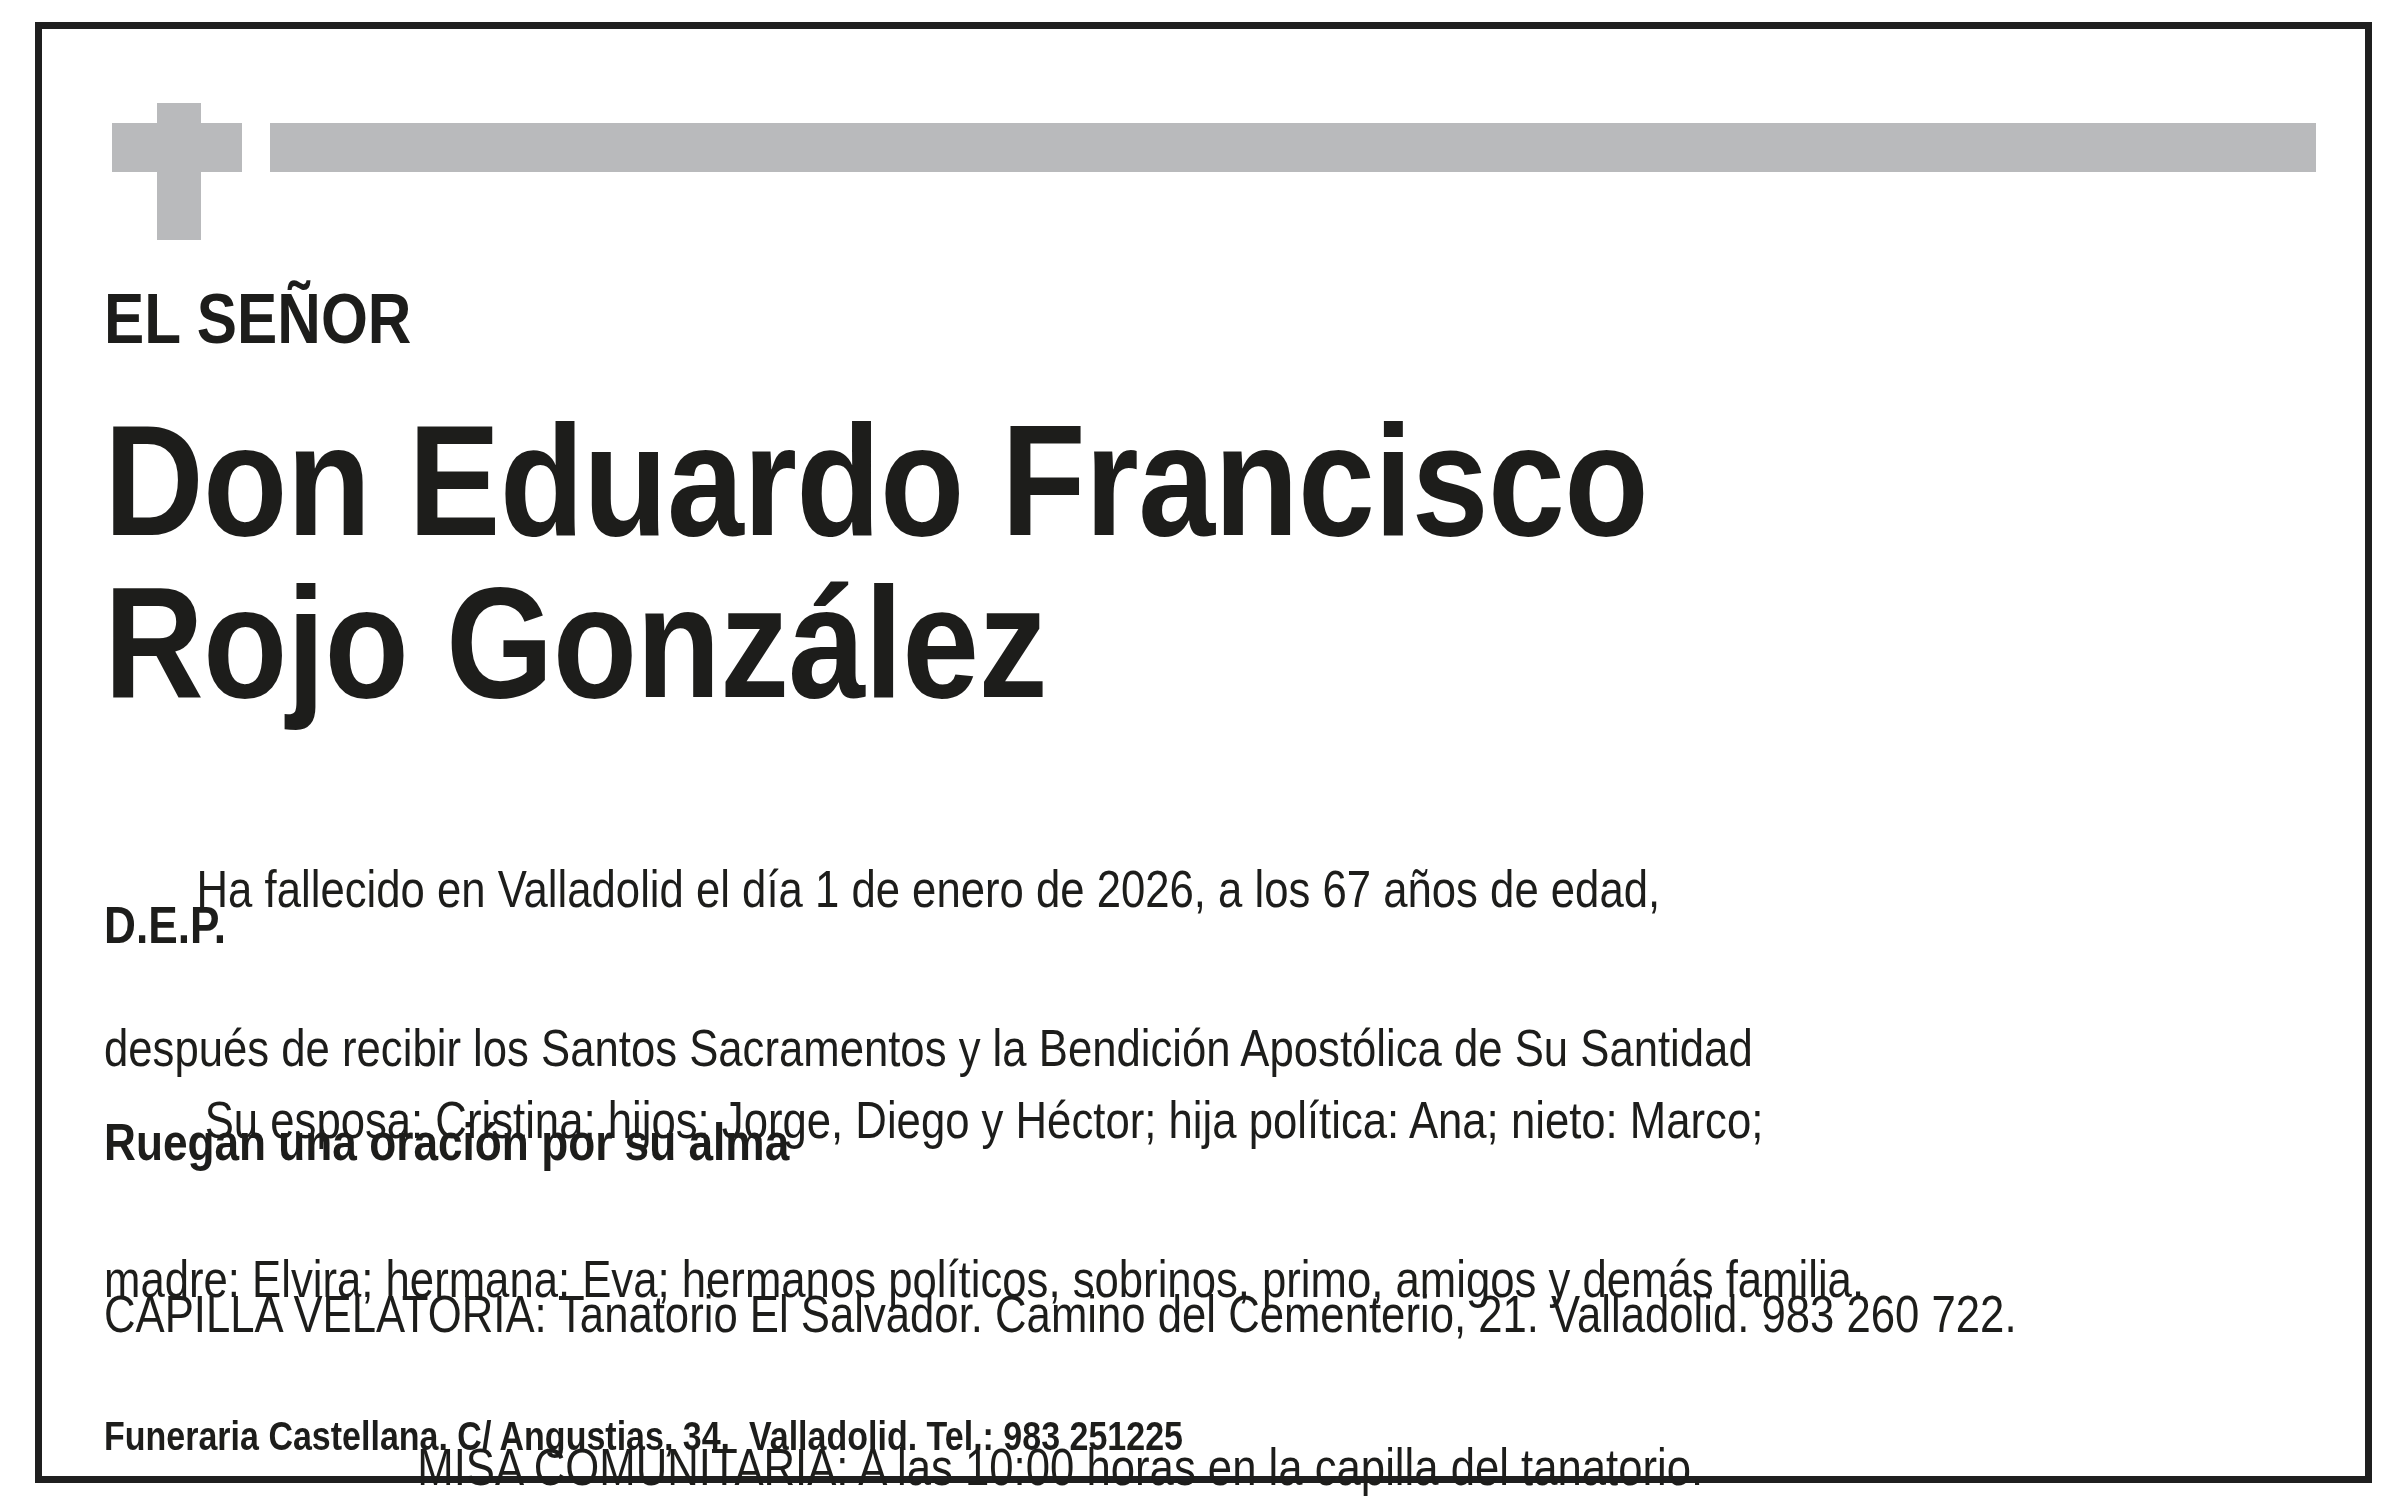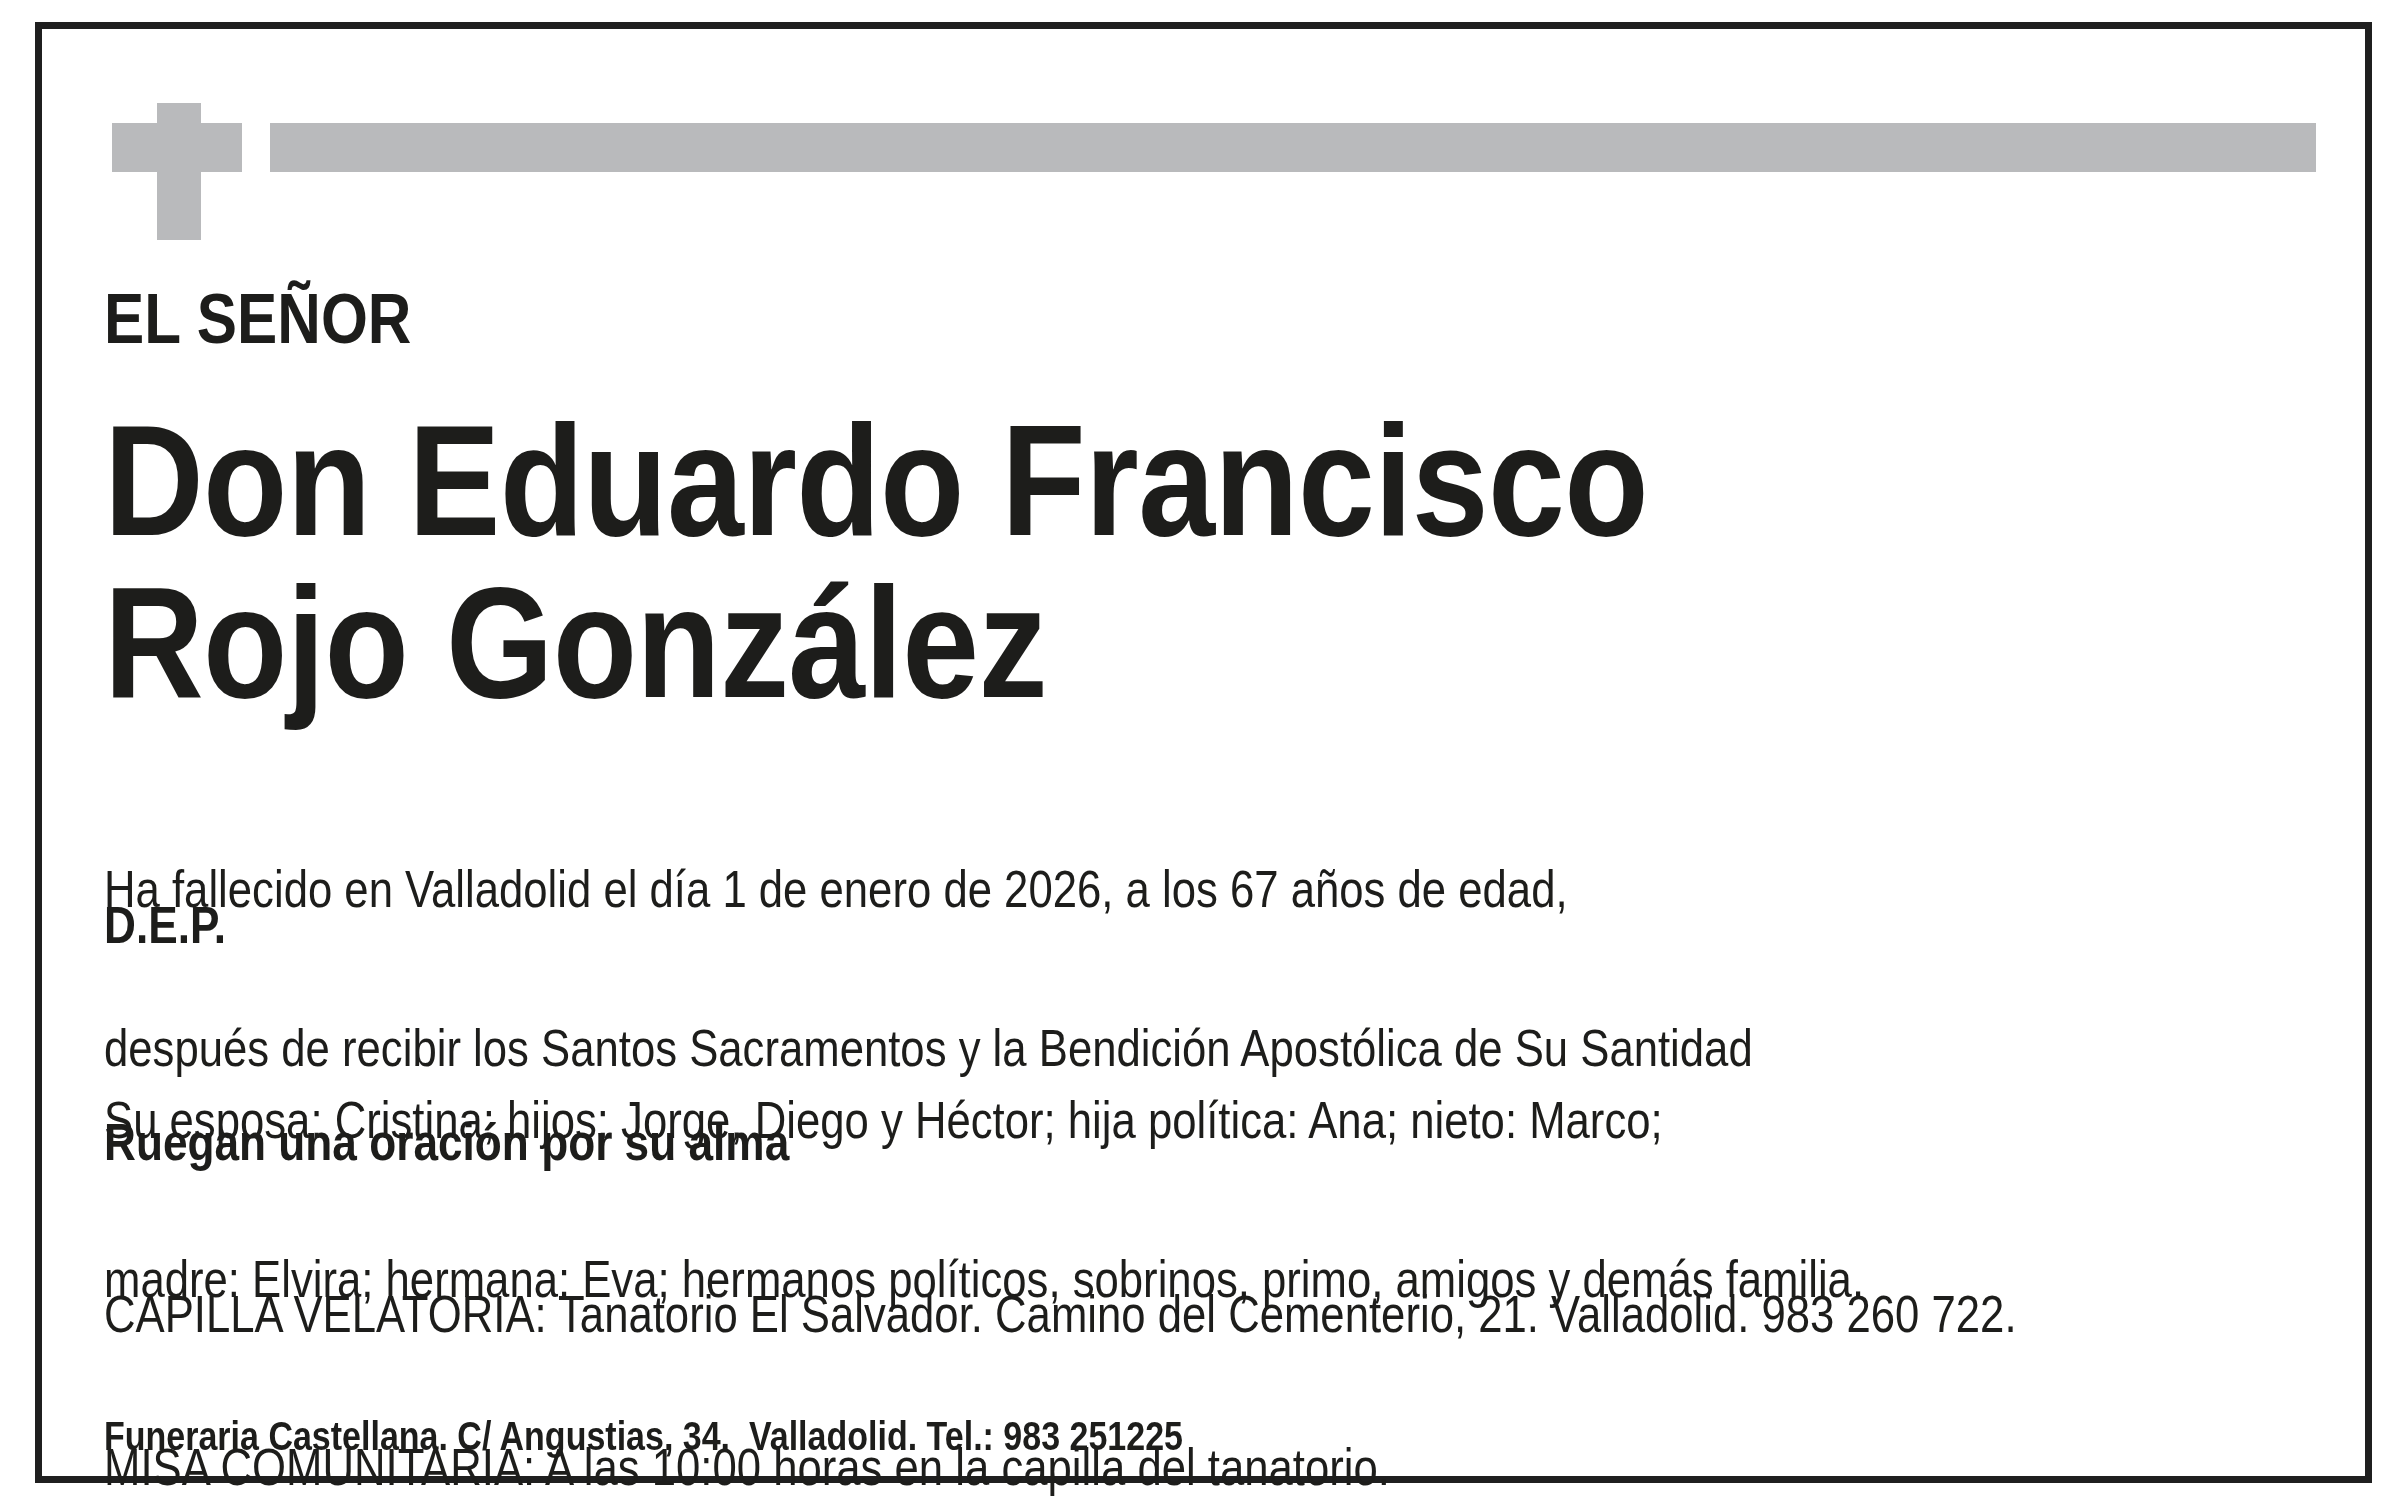--- a/index.html
+++ b/index.html
@@ -8,20 +8,21 @@
     background: #ffffff;
   }
   .page {
     position: relative;
     width: 2401px;
     height: 1506px;
     background: #ffffff;
     font-family: "Liberation Sans", sans-serif;
     color: #1d1d1b;
     overflow: hidden;
+    text-align: center;
   }
   .frame {
     position: absolute;
     left: 35px;
     top: 22px;
     width: 2337px;
     height: 1461px;
     border: 7px solid #1f1f1f;
     box-sizing: border-box;
     background: #ffffff;

